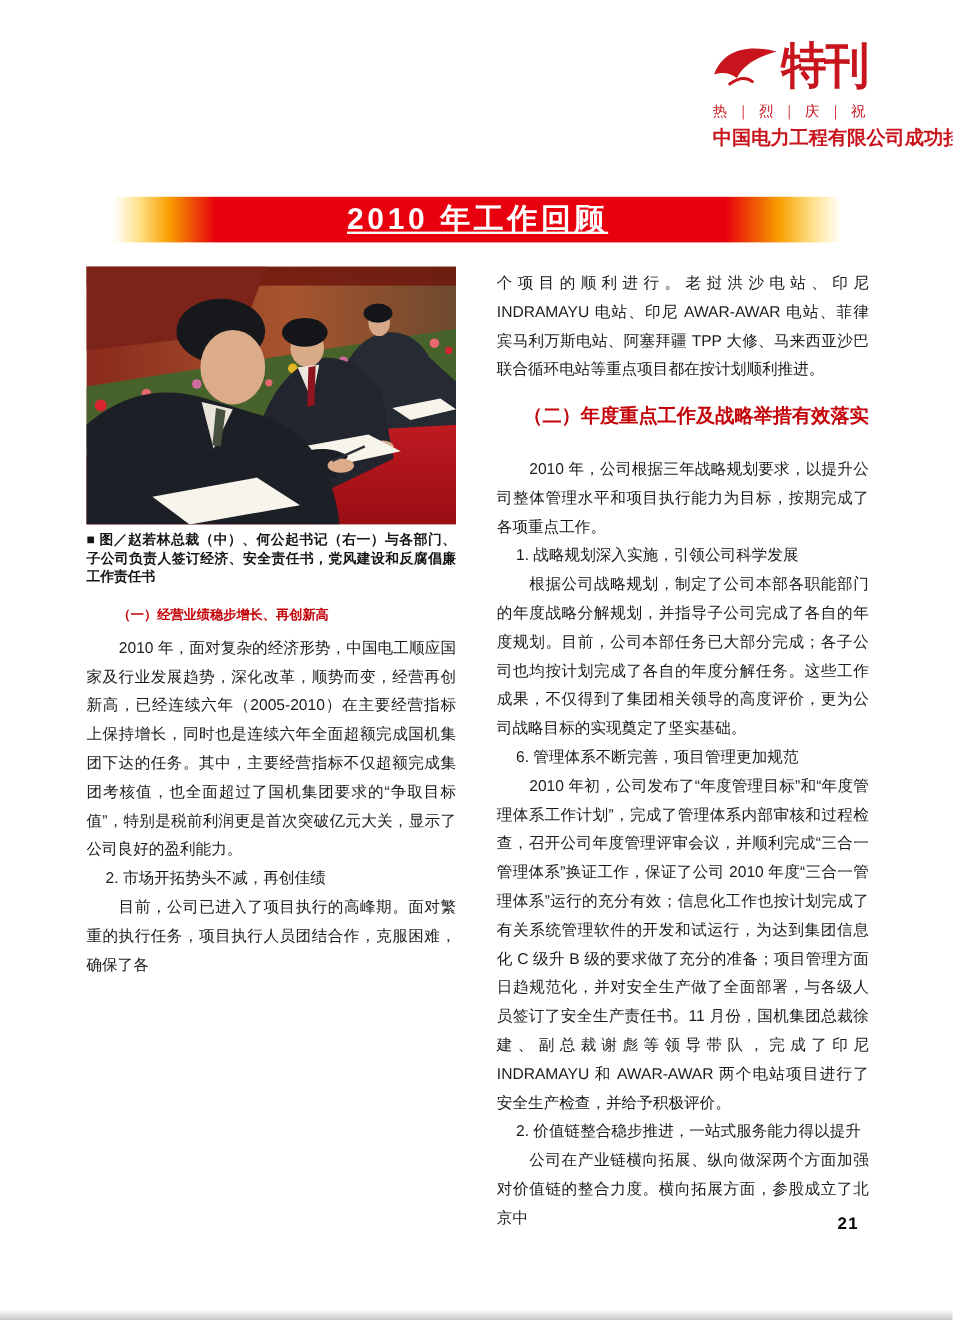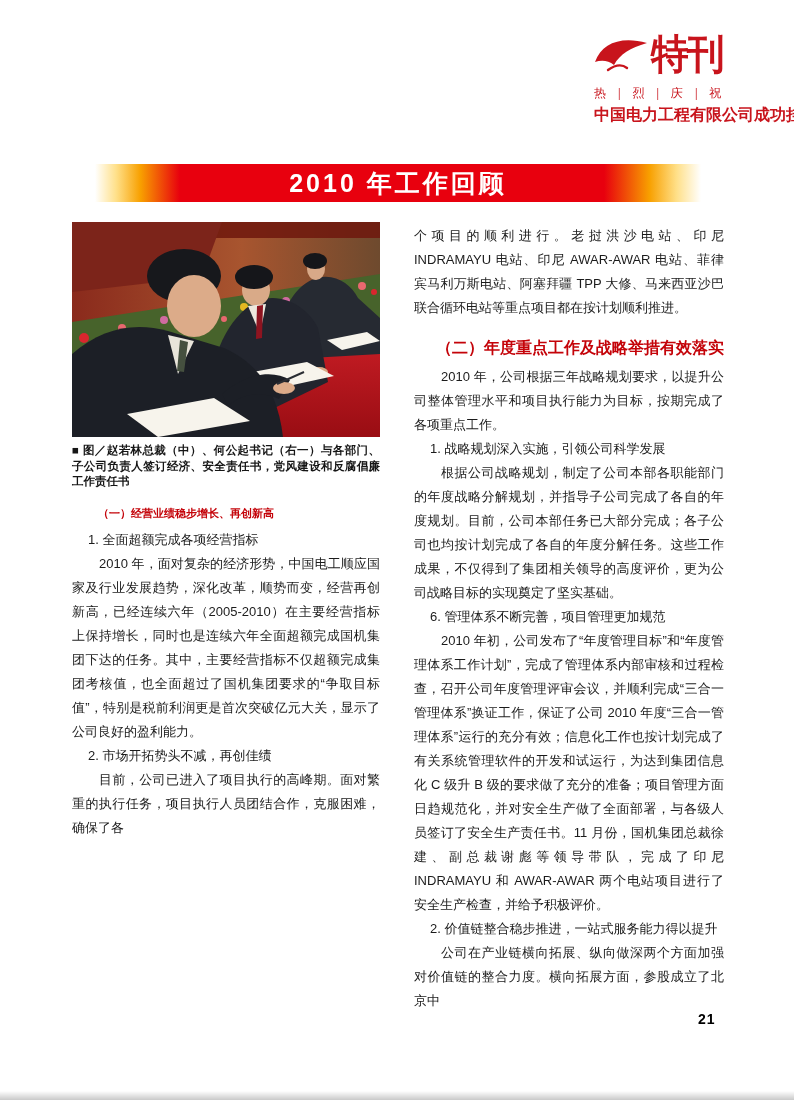--- a/index.html
+++ b/index.html
@@ -17,40 +17,40 @@
   .congrats { margin-top:7px; font-size:12px; font-weight:normal; letter-spacing:2px; white-space:nowrap; }
   .tagline  { margin-top:3px; font-size:16px; font-weight:bold; white-space:nowrap; }
 
   
   .banner {
     position:absolute; left:95px; top:164px; width:606px; height:38px;
     background:linear-gradient(90deg,#ffffff 0%,#ffe089 3.5%,#f8a000 7.5%,#e8000e 14%,
                                #e8000e 84%,#f8a000 91.5%,#ffe089 96%,#ffffff 100%);
     text-align:center;
   }
-  .banner-title { line-height:38px; color:#ffffff; font-size:25px; font-weight:bold; letter-spacing:3px; }
+  .banner-title { line-height:38px; color:#ffffff; font-size:25px; font-weight:bold; letter-spacing:3px;text-decoration:underline; }
 
   
   .col { position:absolute; font-size:13px; line-height:24px; color:#1b1b1b;
          text-align:justify; text-justify:inter-ideograph; }
   .col-left  { left:72px;  top:222px; width:308px; }
   .col-right { left:414px; top:224px; width:310px; }
 
   .photo { display:block; width:308px; height:215px; }
   .caption { margin:6px 0 0 0; font-size:11.5px; line-height:15.5px; font-weight:bold;
              color:#151515; text-align:justify; }
 
   .col-heading { margin:12px 0 4px 0; padding-left:26px; color:#c40309;
                  font-size:11px; font-weight:bold; line-height:22px; text-align:left; }
 
   .blk { margin:0; }
   .blk.para { text-indent:27px; }
   .blk.sub  { text-indent:16px; }
   .blk.cont { text-indent:0; }
-  .blk.heading { margin:17px 0 6px 0; padding-left:22px; text-indent:0; color:#c40309;
+  .blk.heading { margin:17px 0 20px 0; padding-left:22px; text-indent:0; color:#c40309;
                  font-size:16px; font-weight:bold; line-height:22px; text-align:left; }
 
   
   .page-number { position:absolute; left:698px; top:1011px; font-size:14px;
                  font-weight:bold; color:#000000; letter-spacing:1px; }
   .bottom-shade { position:absolute; left:0; bottom:0; width:794px; height:9px;
                   background:linear-gradient(#ffffff,#c9c9c9); }
 </style>
 </head>
 <body>
@@ -134,21 +134,20 @@
       <ellipse cx="212" cy="166" rx="11" ry="6" fill="#dcab89"></ellipse>
       <path d="M55 192 L142 176 L178 199 L86 215 Z" fill="#f7f4ec"></path>
       <path d="M205 162 L232 150" stroke="#2a2d33" stroke-width="2"></path>
     </svg>
 
     <p class="caption">■ 图／赵若林总裁（中）、何公起书记（右一）与各部门、子公司负责人签订经济、安全责任书，党风建设和反腐倡廉工作责任书</p>
 
     <div class="col-heading">（一）经营业绩稳步增长、再创新高</div>
 
     <div>
-        <p class="blk sub">1. 全面超额完成各项经营指标</p>
         <p class="blk para">2010 年，面对复杂的经济形势，中国电工顺应国家及行业发展趋势，深化改革，顺势而变，经营再创新高，已经连续六年（2005-2010）在主要经营指标上保持增长，同时也是连续六年全面超额完成国机集团下达的任务。其中，主要经营指标不仅超额完成集团考核值，也全面超过了国机集团要求的“争取目标值”，特别是税前利润更是首次突破亿元大关，显示了公司良好的盈利能力。</p>
         <p class="blk sub">2. 市场开拓势头不减，再创佳绩</p>
         <p class="blk para">目前，公司已进入了项目执行的高峰期。面对繁重的执行任务，项目执行人员团结合作，克服困难，确保了各</p>
       </div>
   </div>
 
   <div class="col col-right">
     <div>
         <p class="blk cont">个项目的顺利进行。老挝洪沙电站、印尼 INDRAMAYU 电站、印尼 AWAR-AWAR 电站、菲律宾马利万斯电站、阿塞拜疆 TPP 大修、马来西亚沙巴联合循环电站等重点项目都在按计划顺利推进。</p>
         <p class="blk heading">（二）年度重点工作及战略举措有效落实</p>

